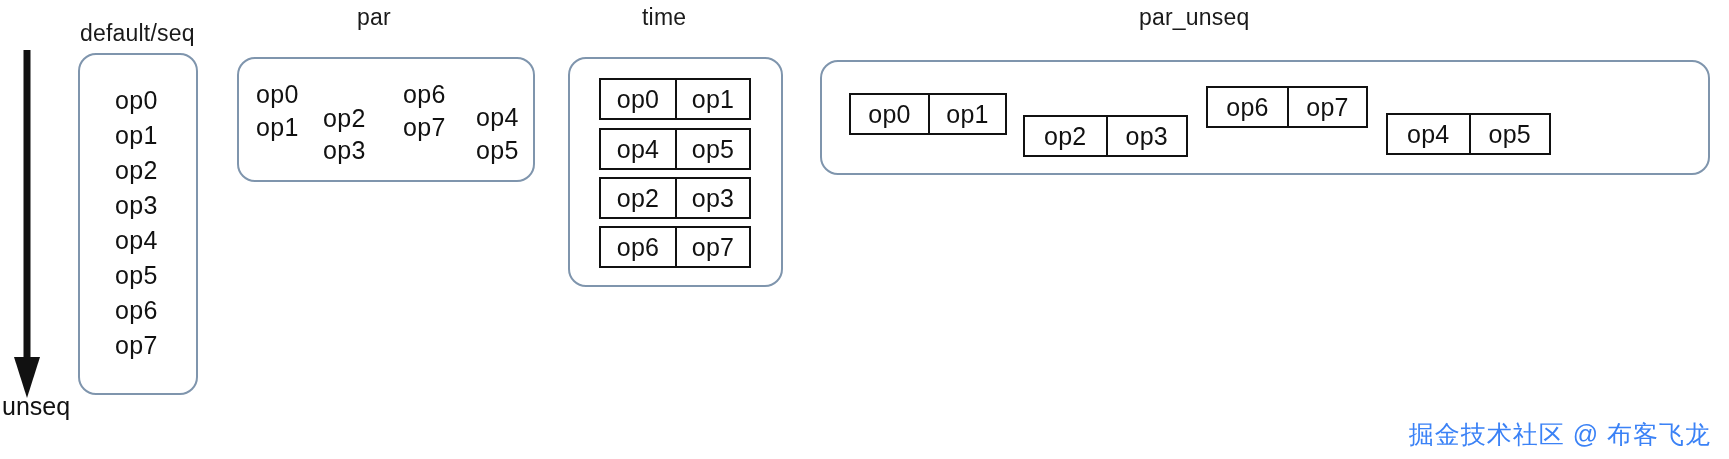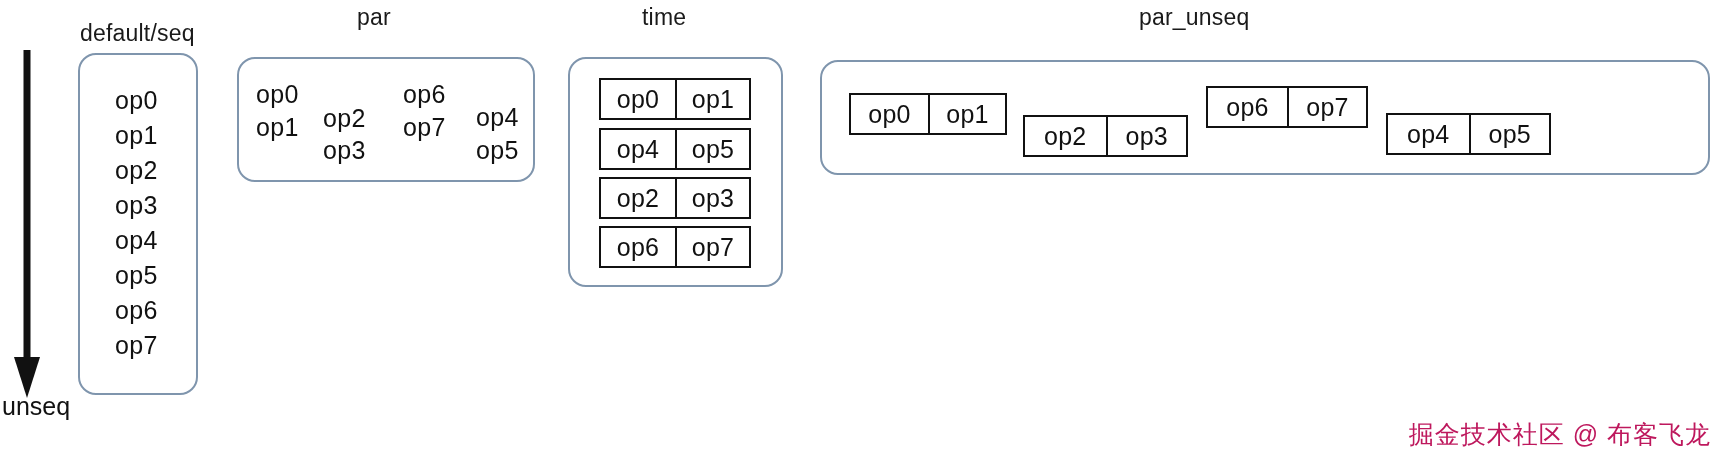--- a/index.html
+++ b/index.html
@@ -72,21 +72,21 @@
     letter-spacing: 0.3px;
   }
   .pair .cell + .cell {
     border-left: 2px solid #111111;
   }
   .watermark {
     position: absolute;
     right: 18px;
     bottom: 8px;
     font-size: 25px;
-    color: #be185d;
+    color: #3b82f6;
     white-space: nowrap;
     letter-spacing: 1px;
   }
 </style>
 </head>
 <body>
 
 <div id="canvas">
 
   <div id="time-axis">

